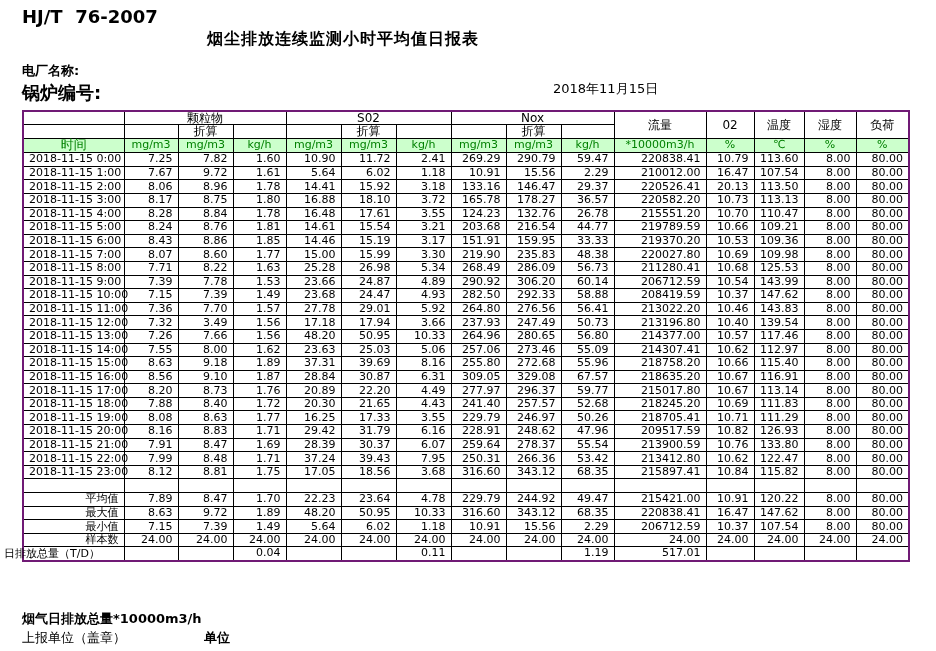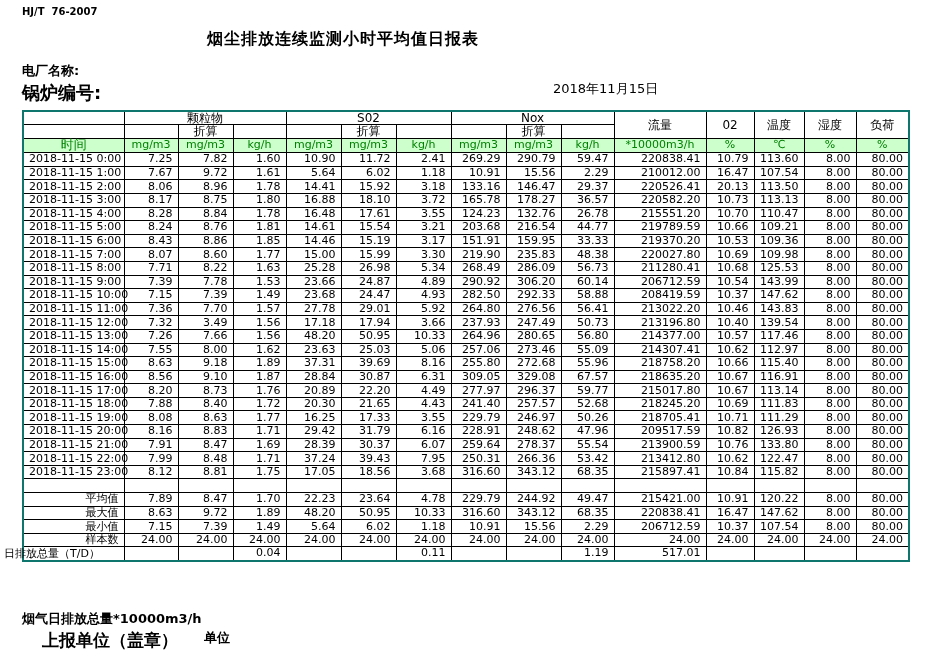--- a/index.html
+++ b/index.html
@@ -8,21 +8,21 @@
     width: 936px; height: 651px;
     background: #ffffff;
     font-family: "DejaVu Sans", "Liberation Sans", sans-serif;
     color: #000;
     overflow: hidden;
   }
   .page { position: relative; width: 936px; height: 651px; }
 
   .std-code {
     position: absolute; left: 22px; top: 6px;
-    font-size: 10px; font-weight: bold; white-space: pre;
+    font-size: 18px; font-weight: bold; white-space: pre;
   }
   .report-title {
     position: absolute; left: 207px; top: 29px;
     font-size: 16px; font-weight: bold; letter-spacing: 1px;
   }
   .plant-label {
     position: absolute; left: 22px; top: 62px;
     font-size: 13px; font-weight: bold;
   }
   .boiler-label {
@@ -32,21 +32,21 @@
   .report-date {
     position: absolute; left: 553px; top: 80px;
     font-size: 13px;
   }
 
   table.report {
     position: absolute; left: 22px; top: 110px;
     border-collapse: collapse;
     table-layout: fixed;
     width: 886px;
-    border: 2px solid #0f766e;
+    border: 2px solid #701a75;
     font-size: 11px;
   }
   table.report td {
     border: 1px solid #000;
     padding: 0 5px;
     height: 13.6px;
     line-height: 12px;
     overflow: visible;
     white-space: nowrap;
     font-size: 11px;
@@ -68,21 +68,21 @@
     position: absolute; left: -20px; top: 1px; white-space: nowrap;
   }
   tr.blank-row td { height: 13.6px; }
 
   .footer-note1 {
     position: absolute; left: 22px; top: 610px;
     font-size: 13px; font-weight: bold;
   }
   .footer-note2 {
     position: absolute; left: 22px; top: 629px;
-    font-size: 17px; font-weight: bold; margin-left: 20px;
+    font-size: 13px; font-weight: normal;
   }
   .footer-unit {
     position: absolute; left: 204px; top: 629px;
     font-size: 13px; font-weight: bold;
   }
 </style>
 </head>
 <body>
 
 <div class="page">

